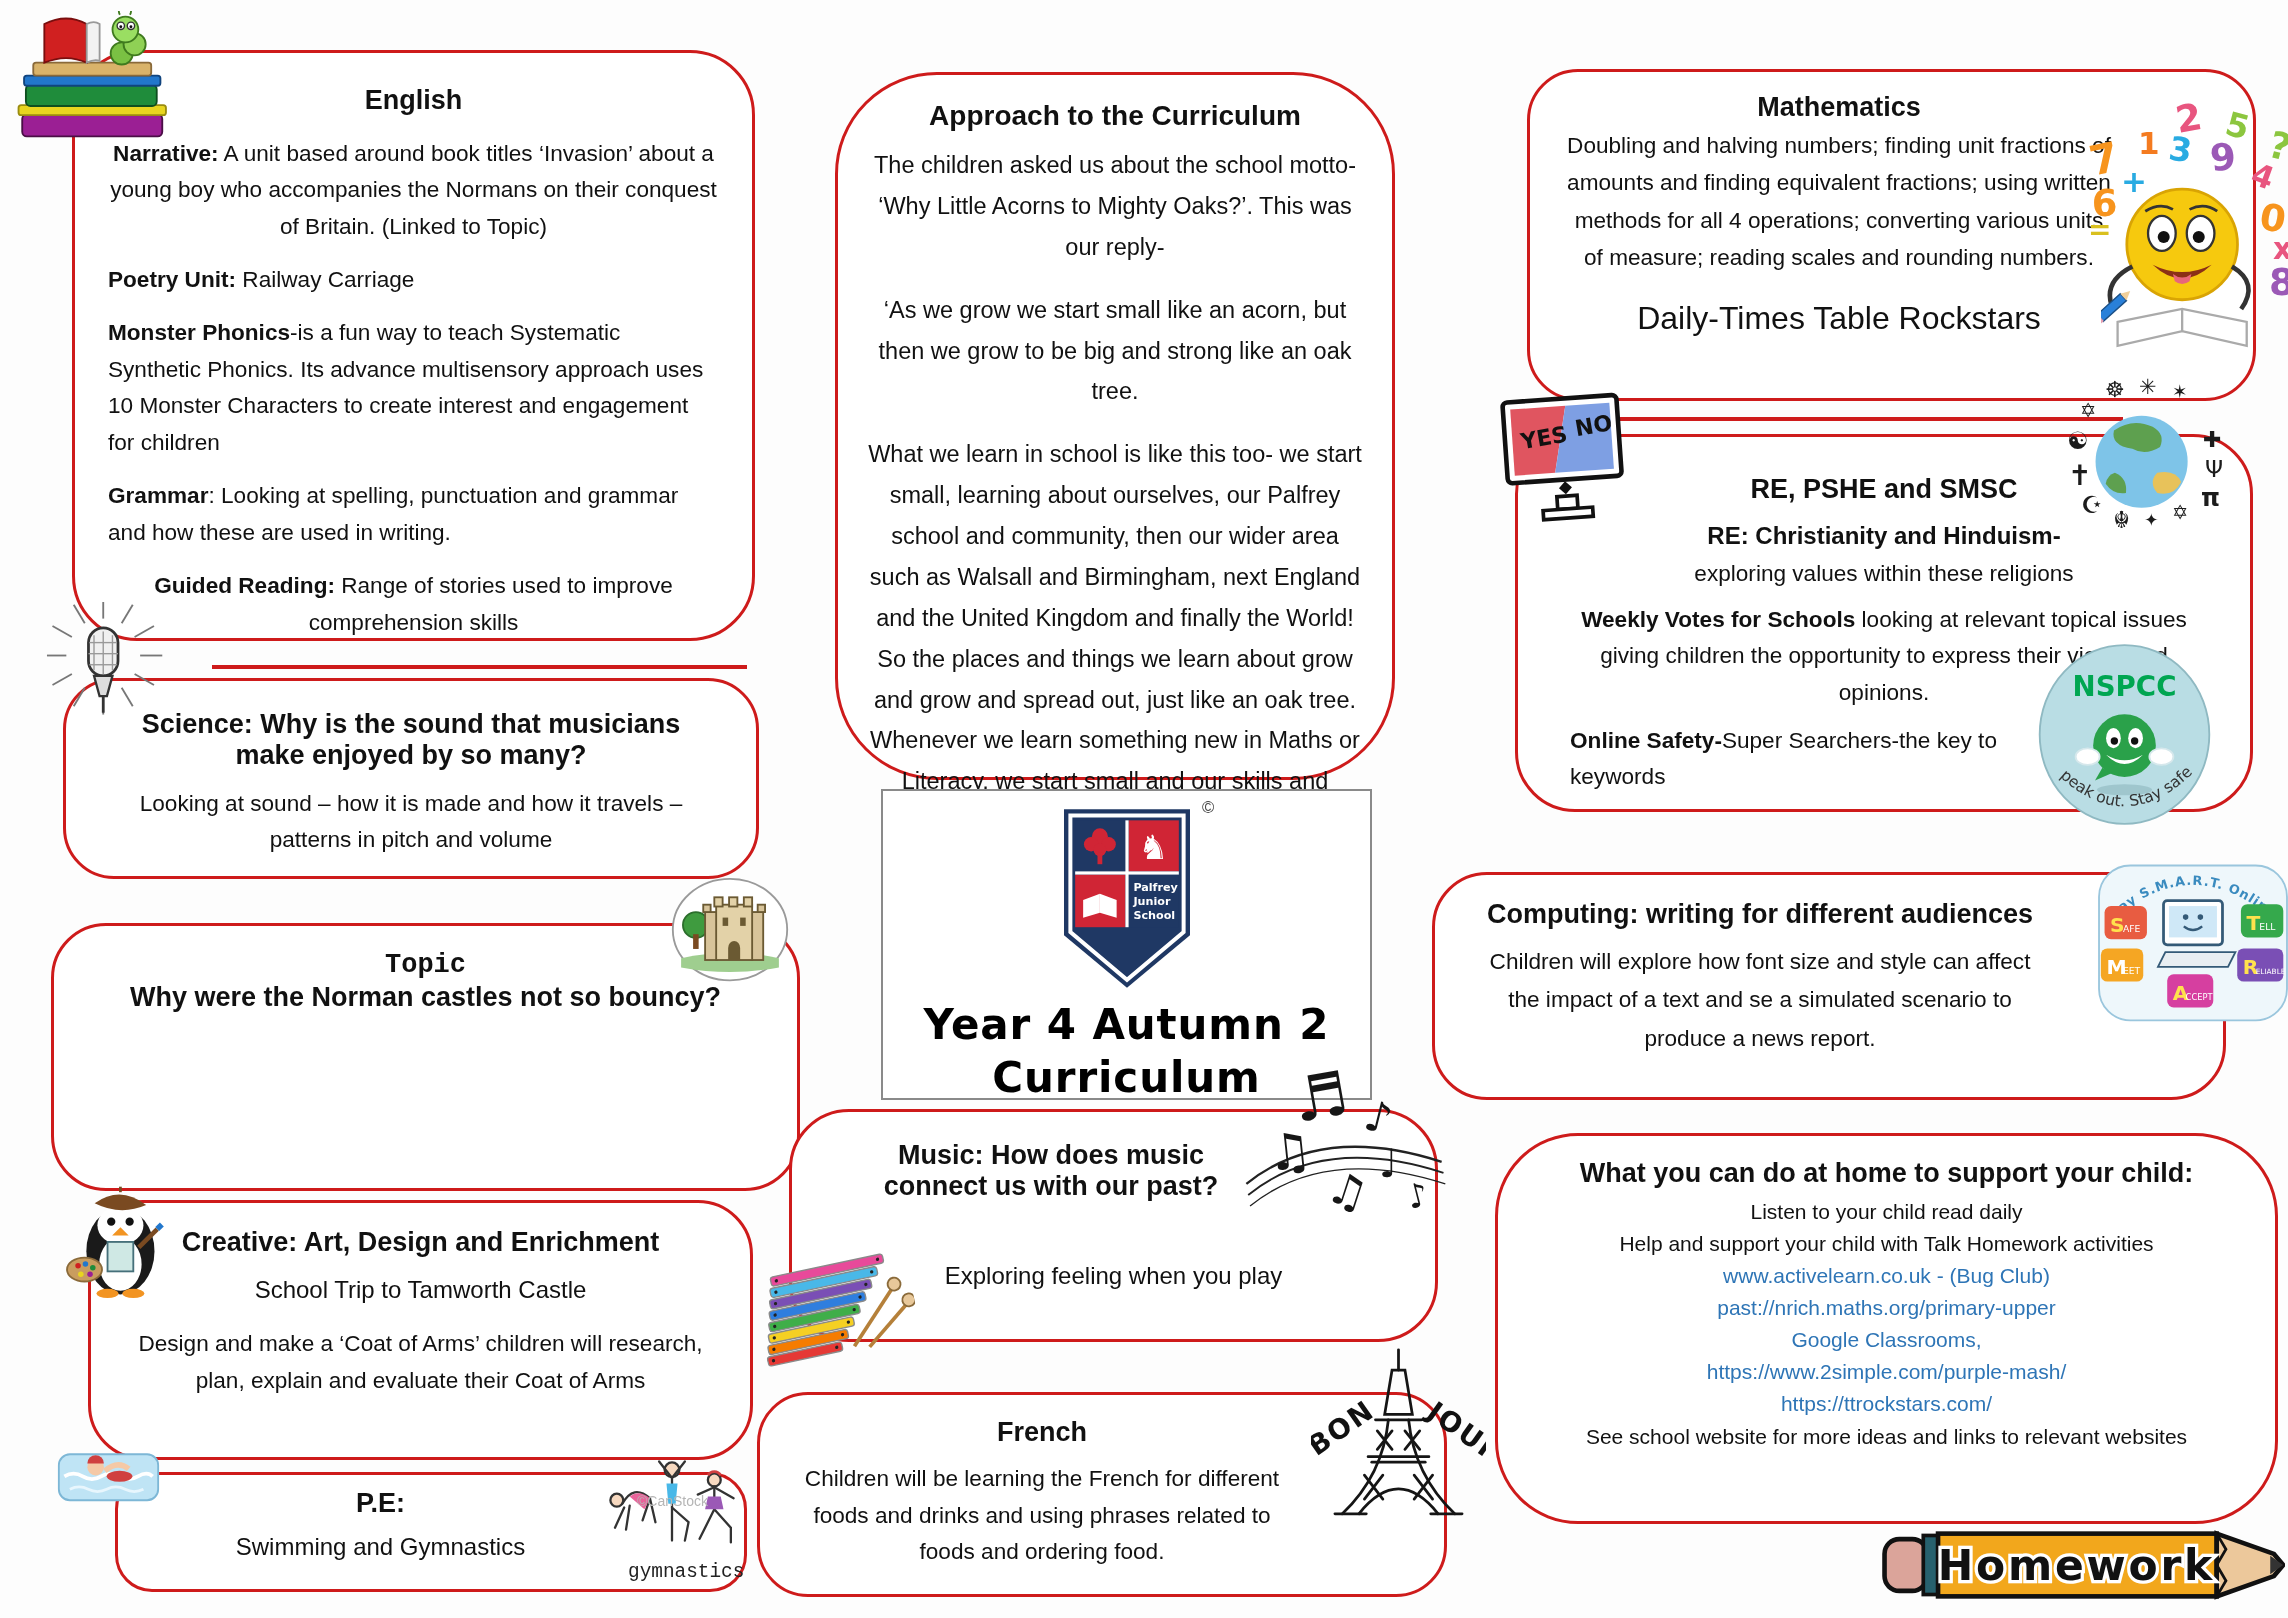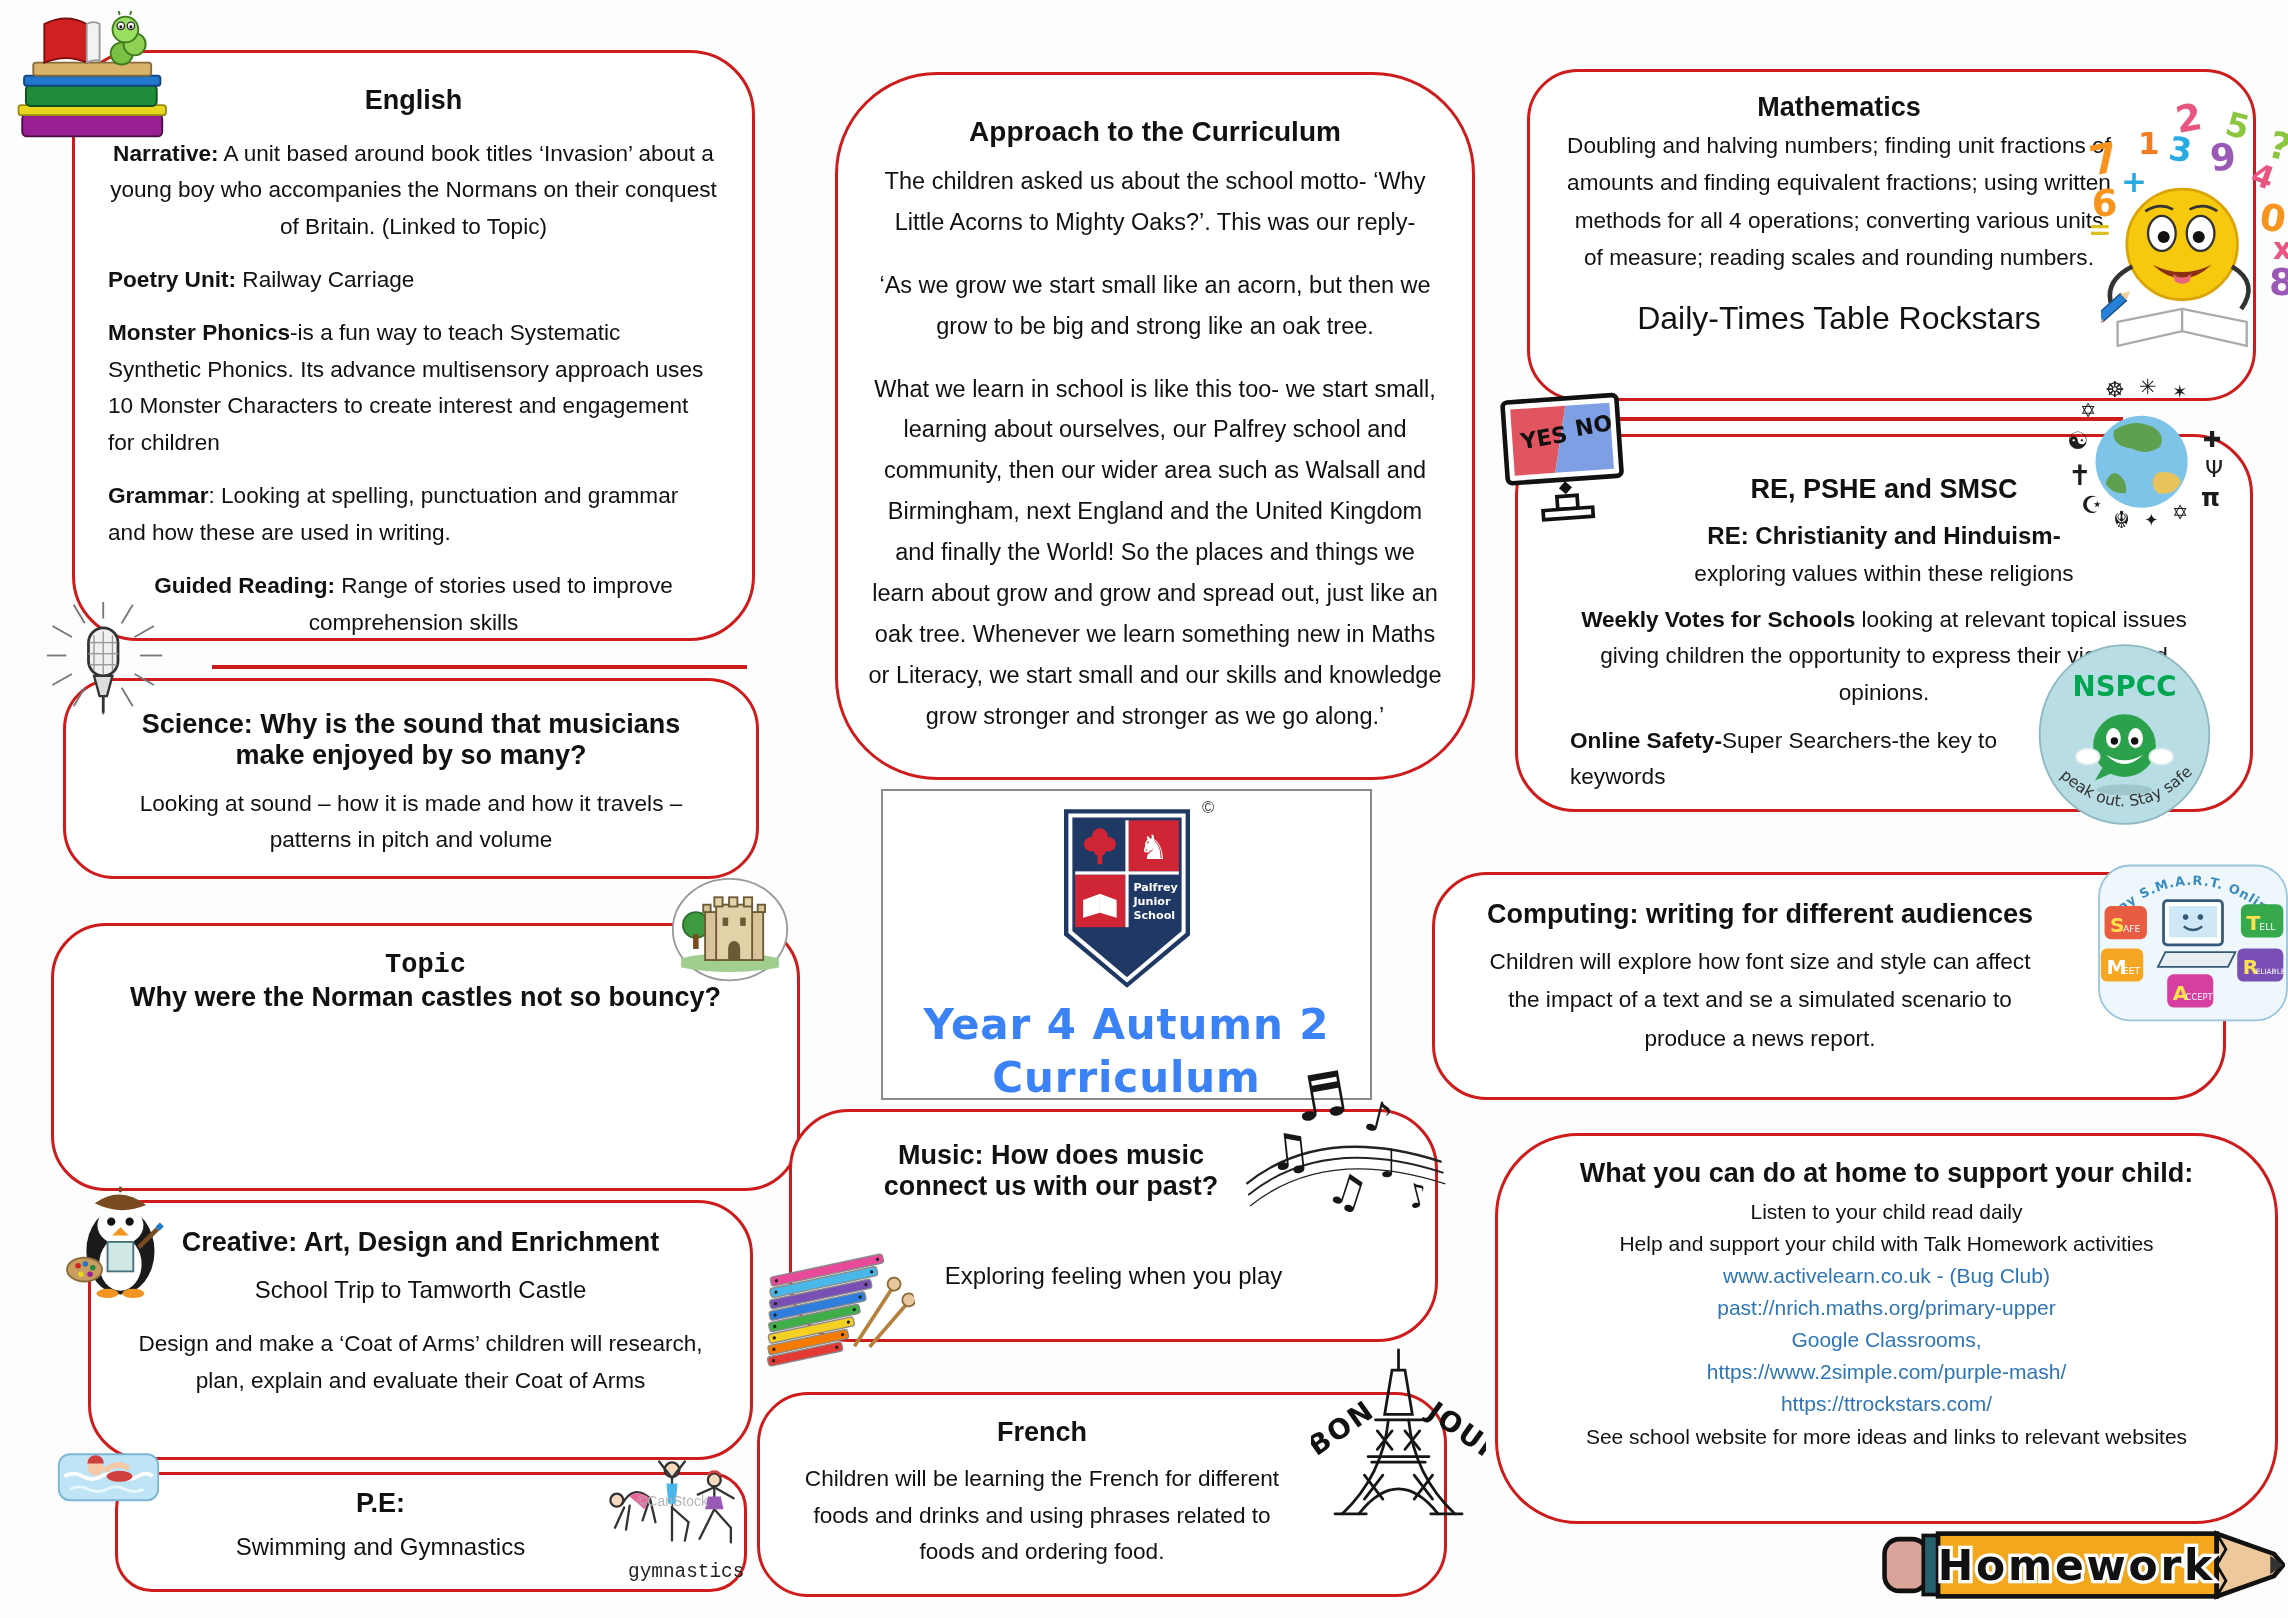--- a/index.html
+++ b/index.html
@@ -9,37 +9,37 @@
   .bt{margin:0 0 13px 0;font-size:27px;font-weight:700;text-align:center;color:#111;}
   .body{font-size:22.6px;line-height:1.62;}
   p{margin:0 0 16.6px 0;}
   .c{text-align:center;}
   .l{text-align:left;}
   b{font-weight:700;}
   .xline{position:absolute;height:3.7px;background:#ce1b1b;}
   .glyph{font-family:"DejaVu Sans",sans-serif;position:absolute;line-height:1;}
   
   .english{left:72px;top:50px;width:683px;height:591px;border-radius:65px;padding:26px 33px;}
-  .approach{left:835px;top:72px;width:640px;height:708px;border-radius:102px;padding:28px 28px;}
+  .approach{left:835px;top:72px;width:560px;height:708px;border-radius:102px;padding:12px 28px;}
   .maths{left:1527px;top:69px;width:729px;height:332px;border-radius:51px;padding:20px 138px 20px 33px;}
   .re{left:1515px;top:434px;width:738px;height:378px;border-radius:60px;padding:31px 52px 18.5px 52px;}
   .science{left:63px;top:678px;width:696px;height:201px;border-radius:51px;padding:28px 37px;}
   .topic{left:51px;top:923px;width:749px;height:268px;border-radius:55px;padding:24px 37px;}
   .creative{left:88px;top:1200px;width:665px;height:260px;border-radius:55px;padding:24px 33px;}
   .pe{left:115px;top:1472px;width:632px;height:120px;border-radius:37px;padding:13px 138px 9.2px 37px;}
   .music{left:789px;top:1109px;width:649px;height:233px;border-radius:60px;padding:24px 37px;}
   .french{left:757px;top:1392px;width:690px;height:205px;border-radius:51px;padding:22px 157px 18.5px 37px;}
   .computing{left:1432px;top:872px;width:794px;height:228px;border-radius:55px;padding:24px 175px 18.5px 37px;}
   .home{left:1495px;top:1133px;width:783px;height:391px;border-radius:83px;padding:22px 52px;}
   .home .ln{display:block;text-align:center;font-size:21px;line-height:1.52;}
   .home a{color:#2e75b6;text-decoration:none;}
   .centerbox{position:absolute;left:881px;top:789px;width:491px;height:311px;background:#fff;
              border:2.8px solid #8a8a8a;box-sizing:border-box;text-align:center;}
   .ctitle{font-family:"DejaVu Sans","Liberation Sans",sans-serif;font-weight:700;font-size:42px;
-          letter-spacing:0.9px;line-height:1.25;color:#3b82f6;margin-top:5.5px;}
+          letter-spacing:0.9px;line-height:1.25;color:#000000;margin-top:5.5px;}
   .copy{position:absolute;left:319px;top:7.4px;font-size:16.6px;color:#444;}
   
   .clip{position:absolute;}
   .gymcap{font-family:"Liberation Mono","DejaVu Sans Mono",monospace;font-size:19.4px;color:#222;}
   .wmark{font-size:14px;color:#b5b5b5;}
   .digit{position:absolute;font-weight:700;font-family:"DejaVu Sans",sans-serif;line-height:1;}
   .dg0{left:88px;top:0;font-size:37px;color:#e8557f;transform:rotate(-10deg);}
   .dg1{left:138px;top:9.2px;font-size:33px;color:#8cc63f;transform:rotate(15deg);}
   .dg2{left:1.8px;top:39px;font-size:41px;color:#f7941d;transform:rotate(-12deg);}
   .dg3{left:50px;top:28px;font-size:31px;color:#f47b20;}

